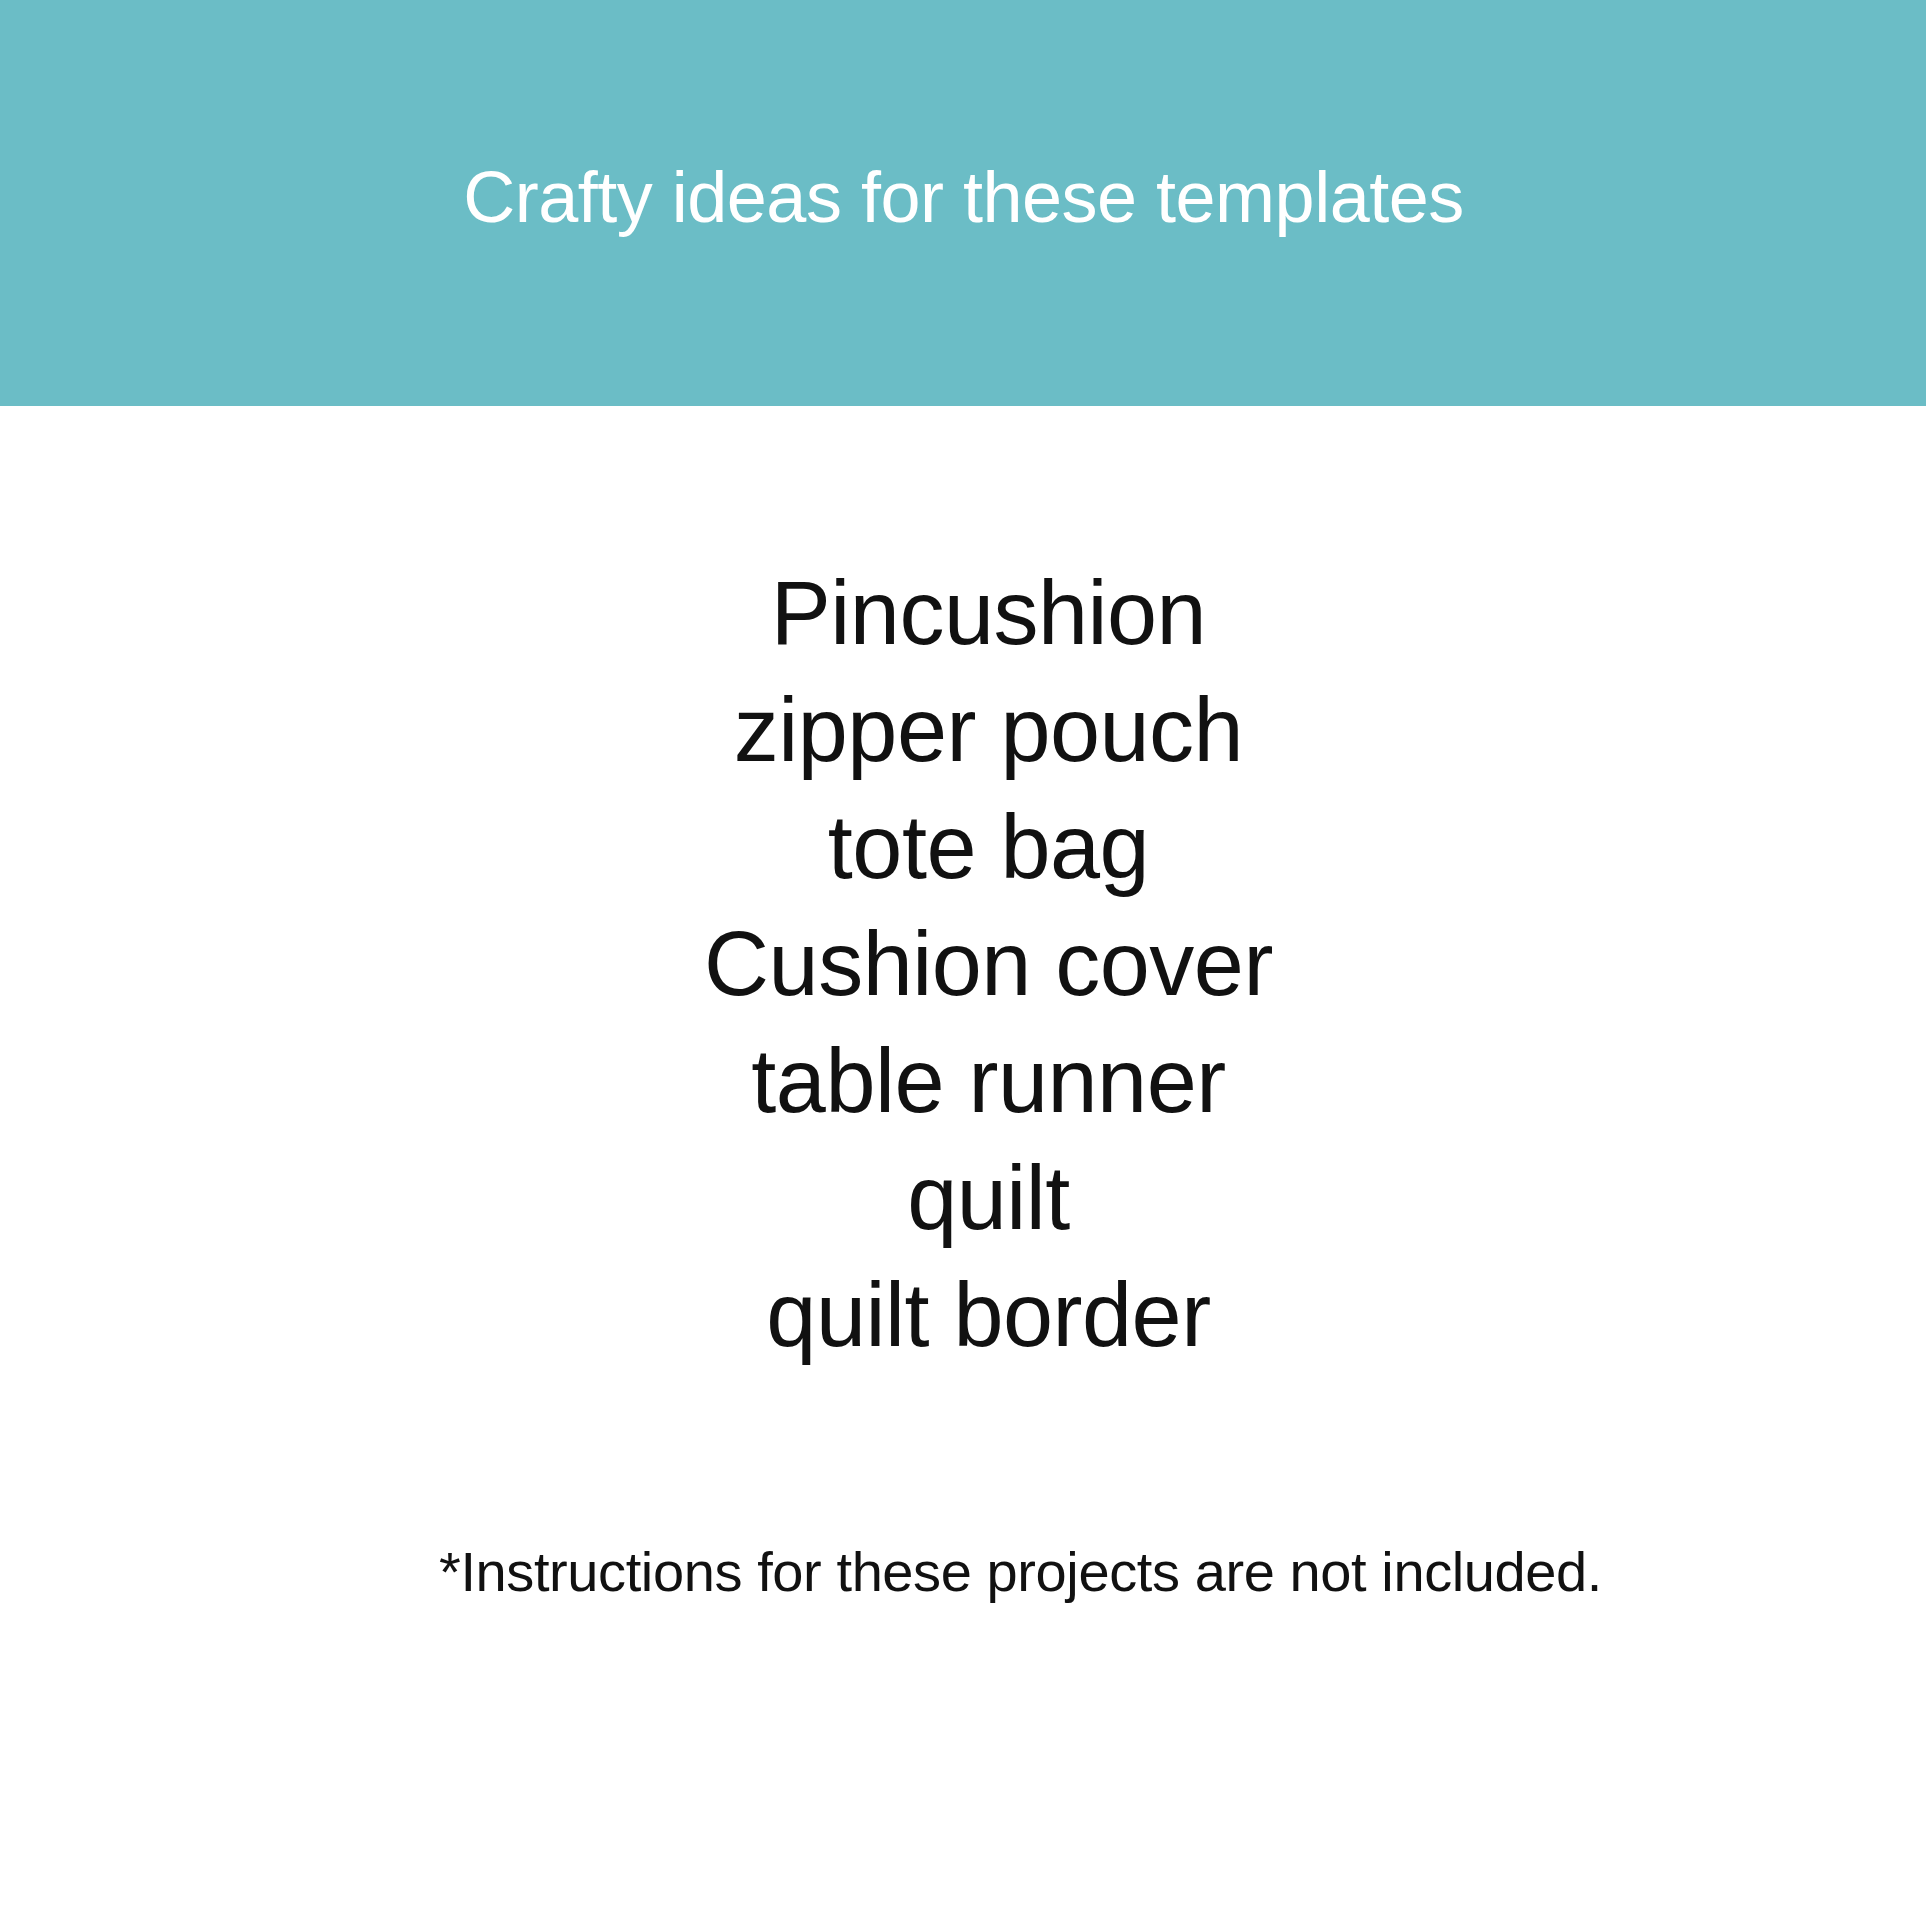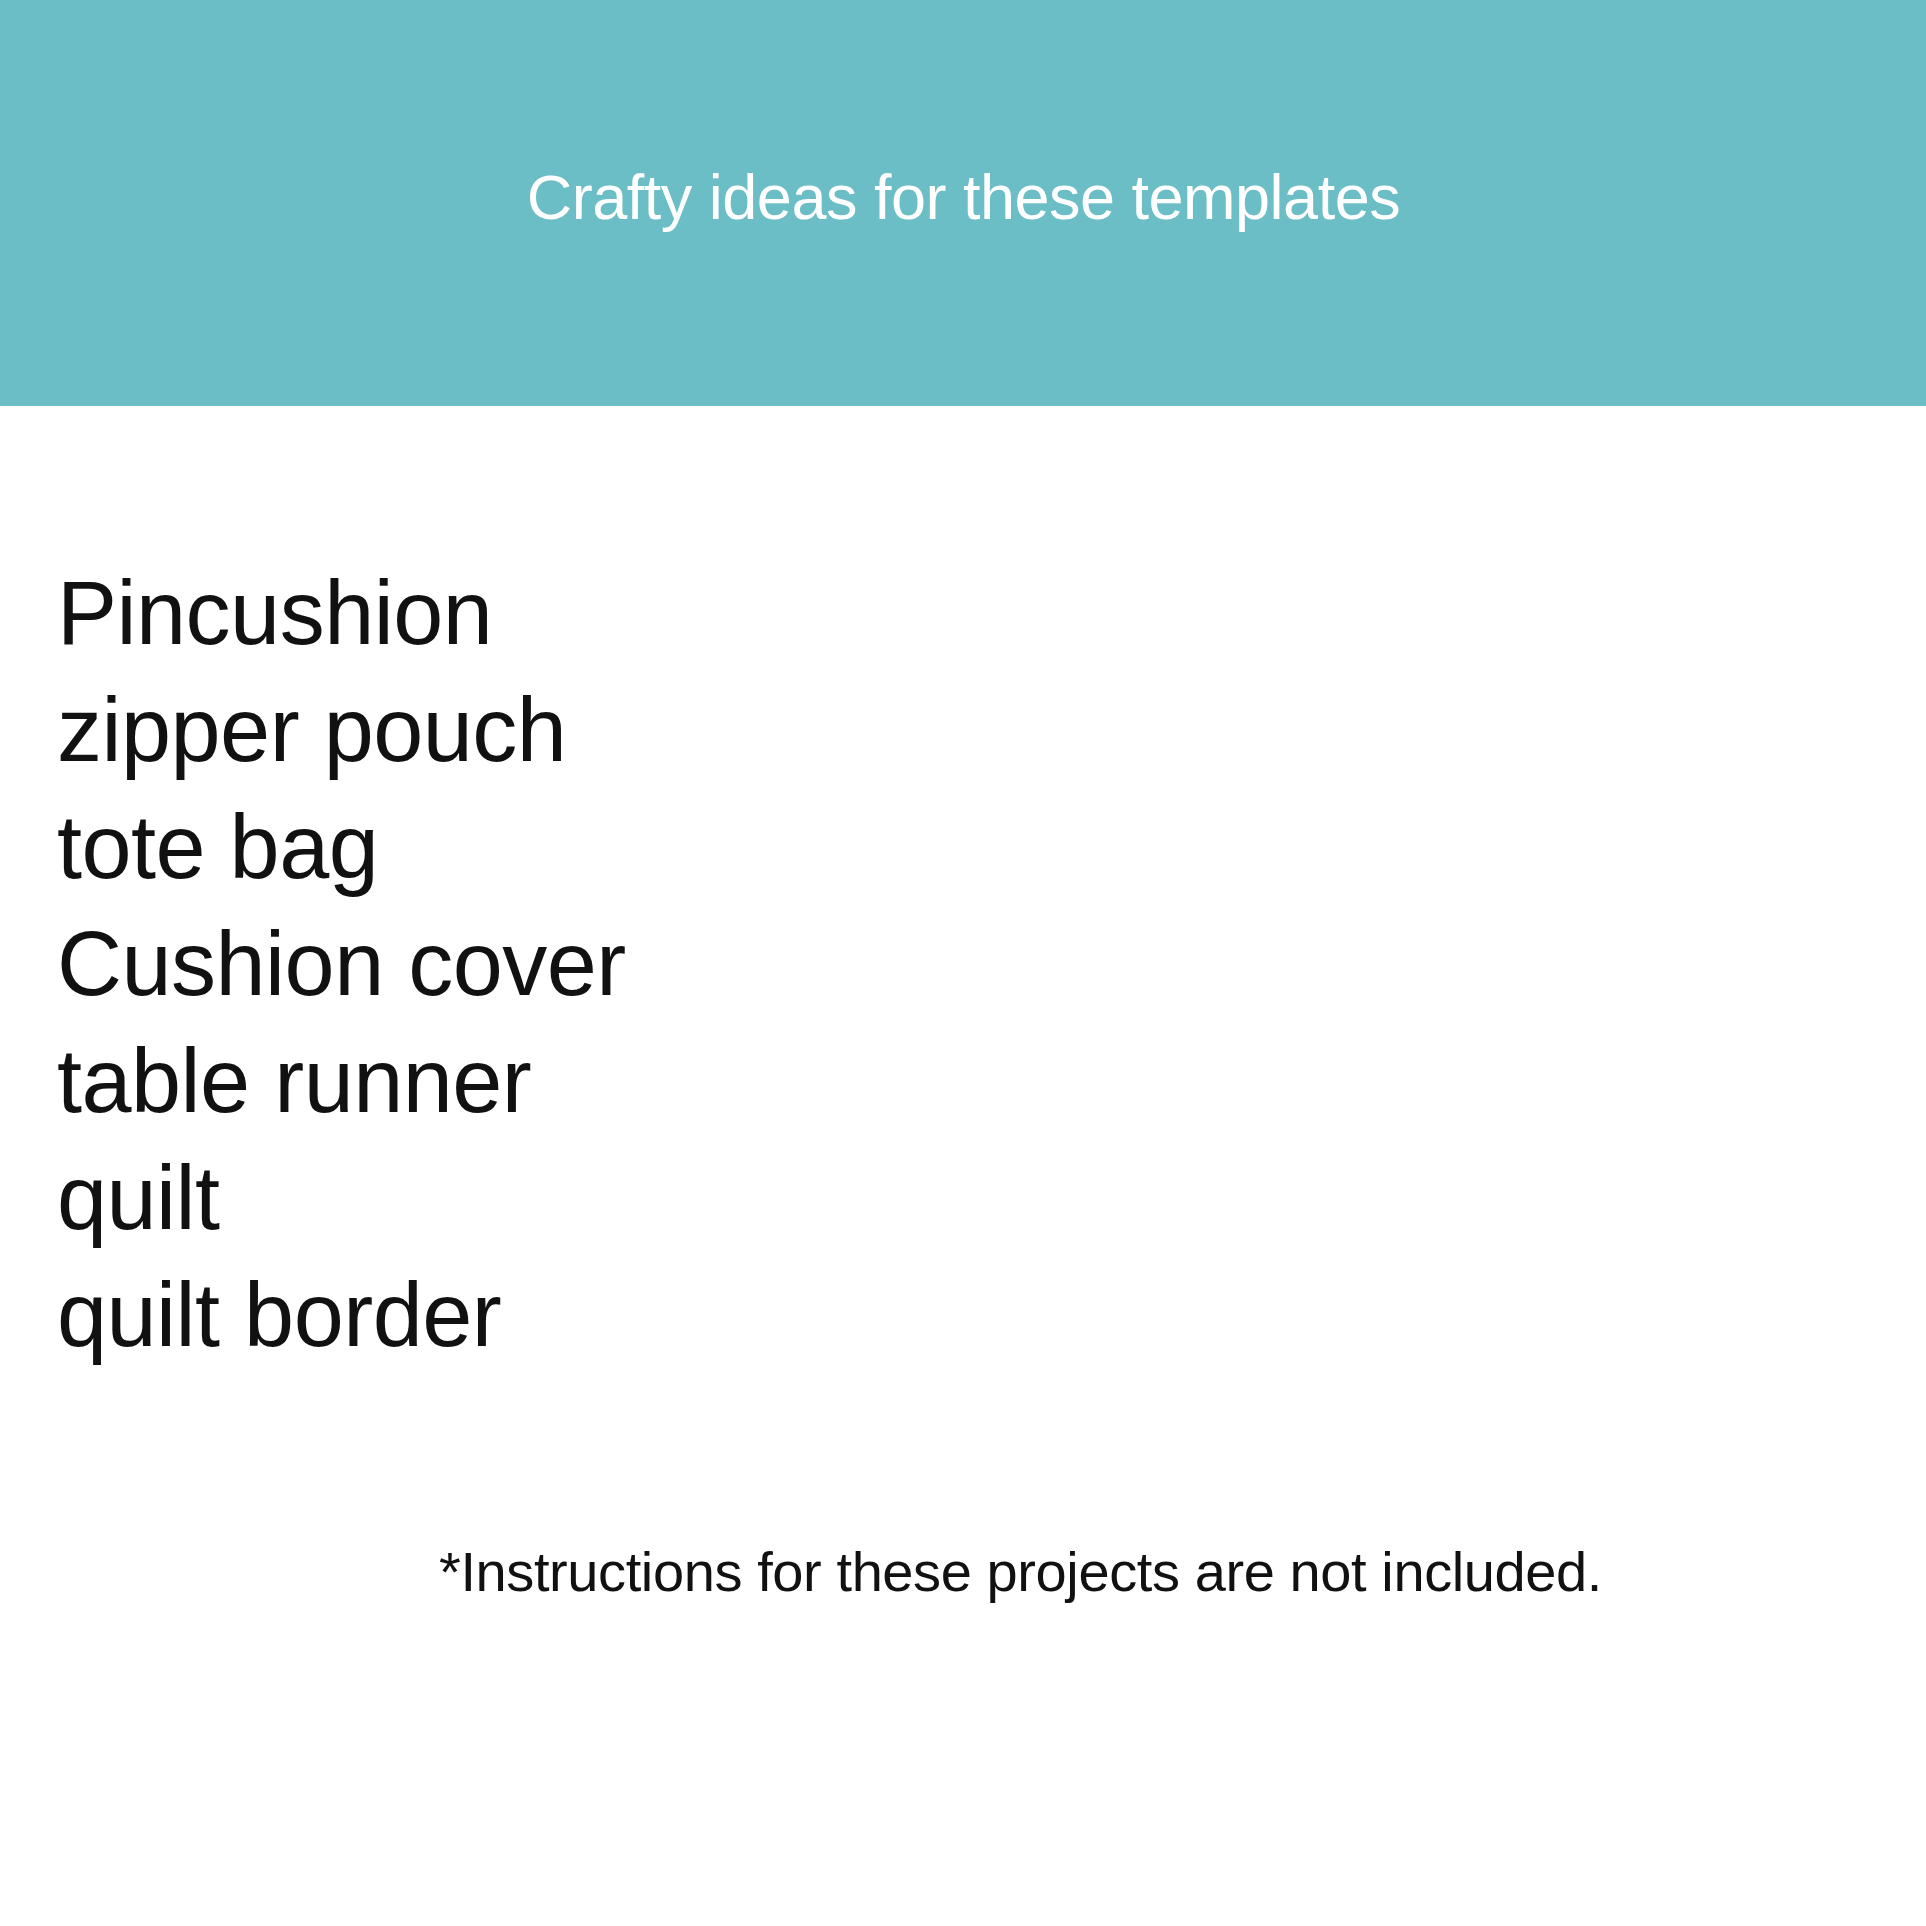--- a/index.html
+++ b/index.html
@@ -32,21 +32,21 @@
     display: flex;
     align-items: center;
     justify-content: center;
     box-sizing: border-box;
   }
 
   .header-title {
     color: #ffffff;
     font-family: "Liberation Sans", sans-serif;
     font-weight: 400;
-    font-size: 63px;
+    font-size: 72px;
     line-height: 1.0;
     letter-spacing: -0.5px;
     text-align: center;
     white-space: nowrap;
     margin: 0;
     padding: 0;
     transform: translateY(-6px);
   }
 
   
@@ -54,27 +54,27 @@
     position: absolute;
     left: 0;
     top: 406px;
     width: 1927px;
     height: 1521px;
     background: #ffffff;
   }
 
   .ideas-list {
     position: absolute;
-    left: 4px;
+    left: 12px;
     top: 149px;
     width: 1847px;
     list-style: none;
     margin: 0;
     padding: 0;
-    text-align: left;
+    text-align: center;
   }
 
   .ideas-list li {
     font-family: "Liberation Sans", sans-serif;
     font-weight: 400;
     font-size: 90px;
     line-height: 117px;
     color: #111111;
     letter-spacing: -0.5px;
     white-space: nowrap;

